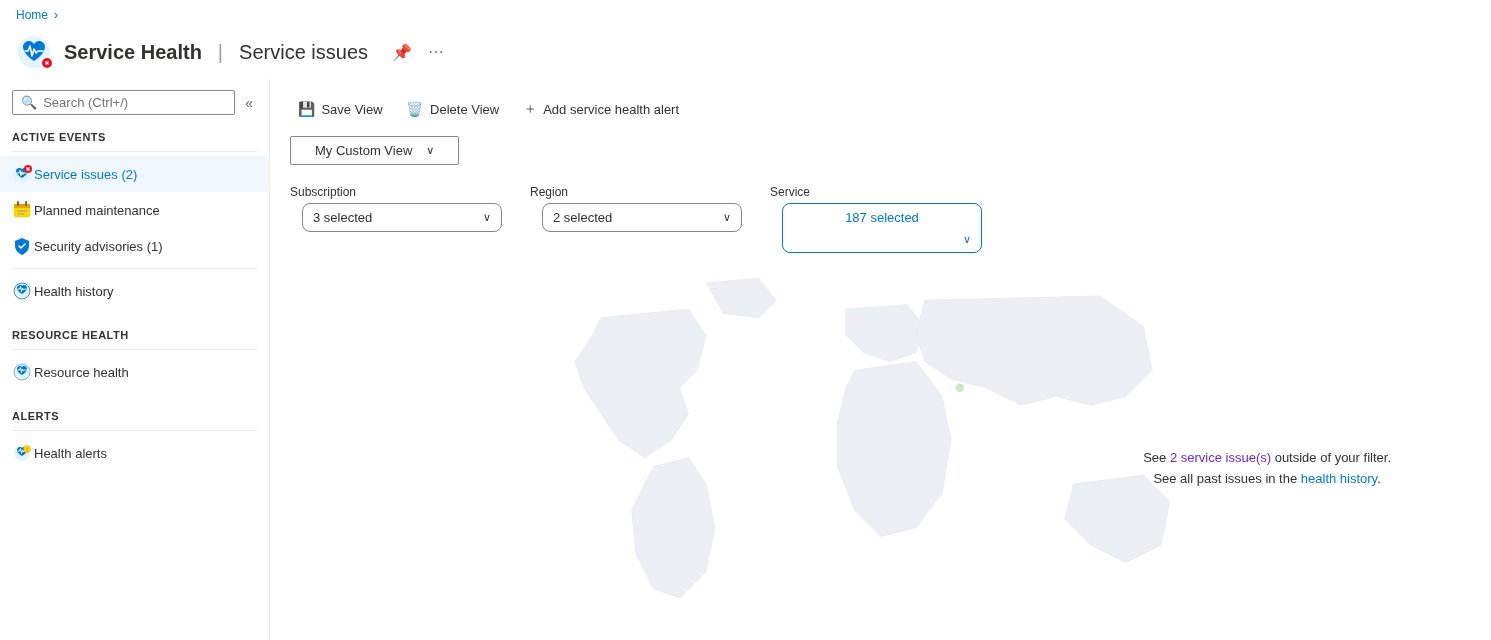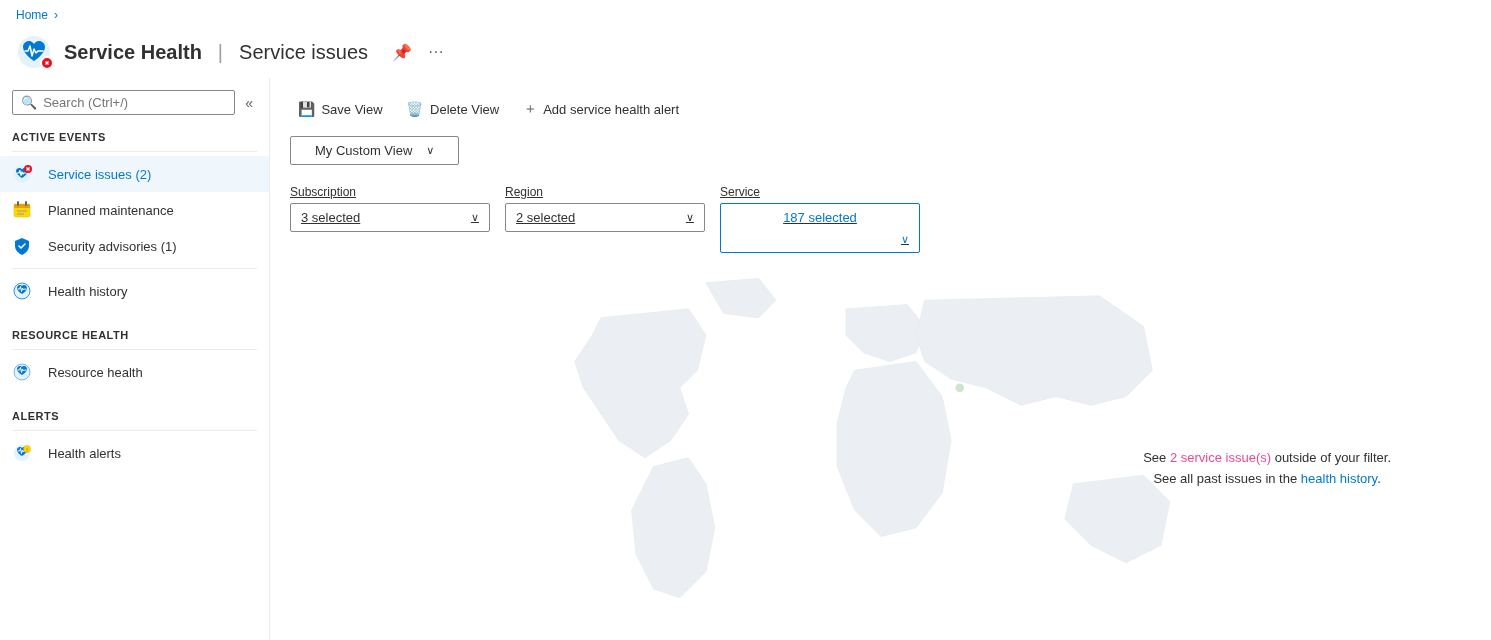--- a/index.html
+++ b/index.html
@@ -20,42 +20,42 @@
     
     .sidebar { width: 270px; min-width: 270px; border-right: 1px solid #edebe9; display: flex; flex-direction: column; padding: 8px 0; overflow-y: auto; }
     .search-box { display: flex; align-items: center; border: 1px solid #8a8886; border-radius: 2px; padding: 4px 8px; gap: 6px; background: #fff; width: 100%; }
     .search-box input { border: none; outline: none; font-size: 13px; color: #605e5c; width: 100%; background: transparent; }
     .search-icon { color: #605e5c; font-size: 13px; }
     .collapse-btn { background: none; border: none; cursor: pointer; color: #605e5c; font-size: 14px; padding: 4px; }
 
     .section-label { font-size: 11px; font-weight: 700; color: #323130; padding: 12px 12px 4px 12px; letter-spacing: 0.5px; }
     .section-divider { border: none; border-top: 1px solid #edebe9; margin: 4px 12px 4px 12px; }
 
-    .sidebar-item { display: flex; align-items: center; gap: 16px; padding: 8px 12px; cursor: pointer; border-radius: 2px; }
+    .sidebar-item { display: flex; align-items: center; gap: 2px; padding: 8px 12px; cursor: pointer; border-radius: 2px; }
     .sidebar-item.active { background: #eff6fc; }
     .sidebar-item .item-icon { width: 20px; height: 20px; display: flex; align-items: center; justify-content: center; flex-shrink: 0; }
     .sidebar-item .item-label { color: #323130; font-size: 13px; }
     .sidebar-item.active .item-label { color: #0078d4; }
 
     
     .content { flex: 1; display: flex; flex-direction: column; padding: 16px 20px; overflow-y: auto; }
 
     
     .toolbar { display: flex; align-items: center; gap: 8px; margin-bottom: 12px; }
     .toolbar-btn { display: flex; align-items: center; gap: 6px; background: none; border: none; cursor: pointer; color: #323130; font-size: 13px; padding: 6px 8px; border-radius: 2px; }
     .toolbar-btn .btn-icon { font-size: 14px; color: #605e5c; }
 
     
     .view-dropdown { display: flex; align-items: center; gap: 6px; border: 1px solid #8a8886; border-radius: 2px; padding: 6px 24px; cursor: pointer; font-size: 13px; background: #fff; }
 
     
-    .filter-row { display: flex; gap: 15px; margin-bottom: 20px; margin-top: 4px; text-decoration: underline; }
+    .filter-row { display: flex; gap: 28px; margin-bottom: 20px; margin-top: 4px; }
     .filter-group { display: flex; flex-direction: column; gap: 4px; }
     .filter-label { font-size: 12px; color: #323130; font-weight: 400; }
-    .filter-select { display: flex; align-items: center; gap: 8px; border: 1px solid #8a8886; border-radius: 2px; padding: 6px 10px; cursor: pointer; min-width: 200px; background: #fff; font-size: 13px; }
+    .filter-select { display: flex; align-items: center; gap: 8px; border: 1px solid #8a8886; border-radius: 8px; padding: 6px 10px; cursor: pointer; min-width: 200px; background: #fff; font-size: 13px; margin-left: 12px; }
     .filter-select.blue-text { color: #0078d4; border-color: #0078d4; flex-direction: column; }
     .filter-select .chevron { margin-left: auto; color: #323130; font-size: 11px; }
     .filter-select.blue-text .chevron { color: #0078d4; }
   </style>
 </head>
 <body>
 
 <div class="breadcrumb">
   <span>Home</span>
   <span>›</span>
@@ -252,20 +252,20 @@
           <path d="M 620 250 L 700 240 L 730 270 L 720 320 L 680 340 L 640 320 L 610 290 Z" fill="#a0b4c8" stroke="#8aa0b4" stroke-width="1"></path>
 
           <path d="M 200 20 L 260 15 L 280 40 L 260 60 L 220 55 Z" fill="#a0b4c8" stroke="#8aa0b4" stroke-width="1"></path>
 
           <circle cx="490" cy="140" r="5" fill="#107c10" opacity="2"></circle>
         </svg>
       </div>
 
       <div style="position:relative;z-index:10;text-align:center;margin-right:80px;margin-top:40px;">
         <div style="font-size:13px;color:#323130;line-height:1.6;">
-          <span>See </span><a href="#" style="color:#ec4899;text-decoration:none;">2 service issue(s)</a><span> outside of your filter.</span>
+          <span>See </span><a href="#" style="color:#6d28d9;text-decoration:none;">2 service issue(s)</a><span> outside of your filter.</span>
           <br>
           <span>See all past issues in the </span><a href="#" style="color:#0078d4;text-decoration:none;">health history</a><span>.</span>
         </div>
       </div>
     </div>
   </div>
 </div>
 
 </body></html>

